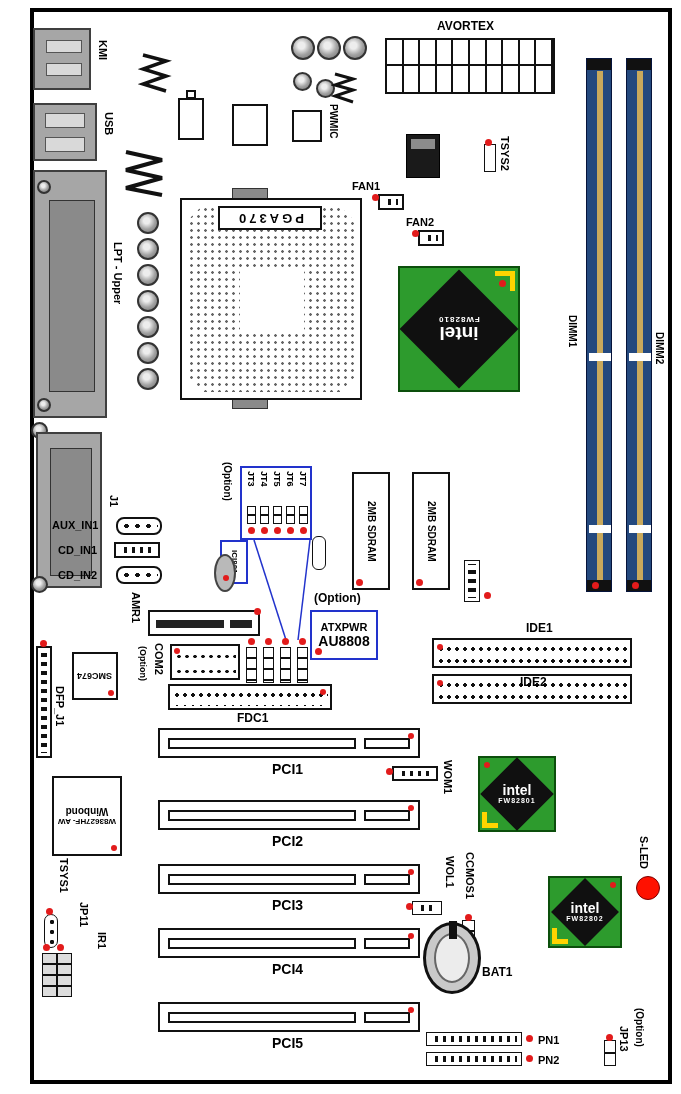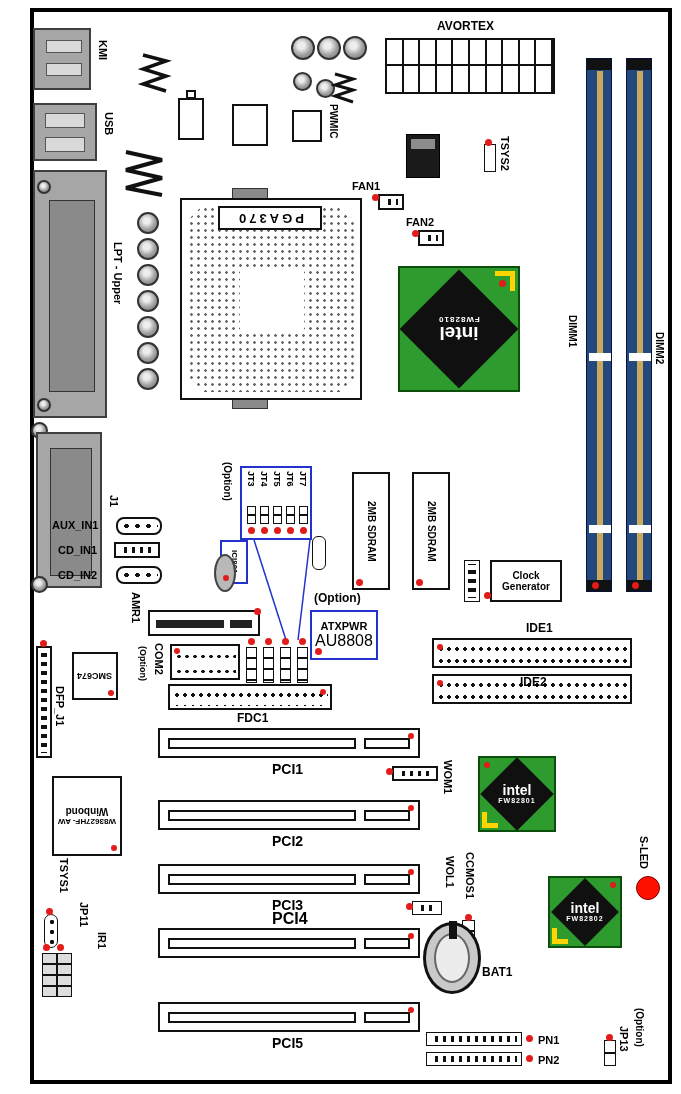--- a/index.html
+++ b/index.html
@@ -209,43 +209,39 @@
     <span class="vlbl" style="position:static;font-size:10px">2MB SDRAM</span>
     <div class="dot" style="left:2px;bottom:2px"></div>
   </div>
   <div class="a conn ctr" style="left:412px;top:472px;width:38px;height:118px">
     <span class="vlbl" style="position:static;font-size:10px">2MB SDRAM</span>
     <div class="dot" style="left:2px;bottom:2px"></div>
   </div>
 
   <div class="a conn dashesv" style="left:464px;top:560px;width:16px;height:42px;border-width:1.5px"></div>
   <div class="dot" style="left:484px;top:592px"></div>
-  <div class="a conn ctr" style="left:490px;top:560px;width:72px;height:42px;flex-direction:column">
-    <div style="font-weight:bold;font-size:10px">Clock</div>
-    <div style="font-weight:bold;font-size:10px">Generator</div>
-  </div>
 
   <div class="lbl" style="left:52px;top:519px">AUX_IN1</div>
   <div class="a holes4" style="left:116px;top:517px;width:46px;height:18px"></div>
   <div class="lbl" style="left:58px;top:544px">CD_IN1</div>
   <div class="a conn dashesh" style="left:114px;top:542px;width:46px;height:16px"></div>
   <div class="lbl" style="left:58px;top:569px">CD_IN2</div>
   <div class="a holes4" style="left:116px;top:566px;width:46px;height:18px"></div>
 
   <div class="vlbl" style="left:130px;top:592px">AMR1</div>
   <div class="a sl" style="left:148px;top:610px;width:112px;height:26px">
     <div class="a" style="left:6px;top:8px;width:68px;height:8px;background:#222"></div>
     <div class="a" style="left:80px;top:8px;width:22px;height:8px;background:#222"></div>
   </div>
   <div class="dot" style="left:254px;top:608px"></div>
 
   <div class="lbl" style="left:314px;top:592px;font-size:12px">(Option)</div>
   <div class="a bluebox ctr" style="left:310px;top:610px;width:68px;height:50px;flex-direction:column;background:#fff">
     <div style="font-weight:bold;font-size:11px">ATXPWR</div>
-    <div style="font-weight:normal;font-size:16px">AU8808</div>
+    <div style="font-weight:bold;font-size:14px">AU8808</div>
     <div class="dot" style="left:3px;bottom:3px"></div>
   </div>
 
   <div class="vlbl" style="left:138px;top:646px;font-size:9px">(Option)</div>
   <div class="vlbl" style="left:153px;top:643px">COM2</div>
   <div class="a conn hdr2" style="left:170px;top:644px;width:70px;height:36px;background-size:8px 15px">
     <div class="dot" style="left:2px;top:2px;width:6px;height:6px"></div>
   </div>
 
   <div class="a" style="left:246px;top:638px;width:66px;height:46px">
@@ -301,21 +297,21 @@
     <div class="a pciin" style="left:204px;top:8px;width:46px;height:11px"></div>
     <div class="dot" style="right:4px;top:3px;width:6px;height:6px"></div>
   </div>
   <div class="lbl" style="left:272px;top:898px;font-size:14px">PCI3</div>
 
   <div class="a sl" style="left:158px;top:928px;width:262px;height:30px">
     <div class="a pciin" style="left:8px;top:8px;width:188px;height:11px"></div>
     <div class="a pciin" style="left:204px;top:8px;width:46px;height:11px"></div>
     <div class="dot" style="right:4px;top:3px;width:6px;height:6px"></div>
   </div>
-  <div class="lbl" style="left:272px;top:910px;font-size:16px">PCI4</div>
+  <div class="lbl" style="left:272px;top:962px;font-size:14px">PCI4</div>
 
   <div class="a sl" style="left:158px;top:1002px;width:262px;height:30px">
     <div class="a pciin" style="left:8px;top:8px;width:188px;height:11px"></div>
     <div class="a pciin" style="left:204px;top:8px;width:46px;height:11px"></div>
     <div class="dot" style="right:4px;top:3px;width:6px;height:6px"></div>
   </div>
   <div class="lbl" style="left:272px;top:1036px;font-size:14px">PCI5</div>
 
   <div class="dot" style="left:386px;top:768px"></div>
   <div class="a conn dashesh" style="left:392px;top:766px;width:46px;height:15px"></div>

